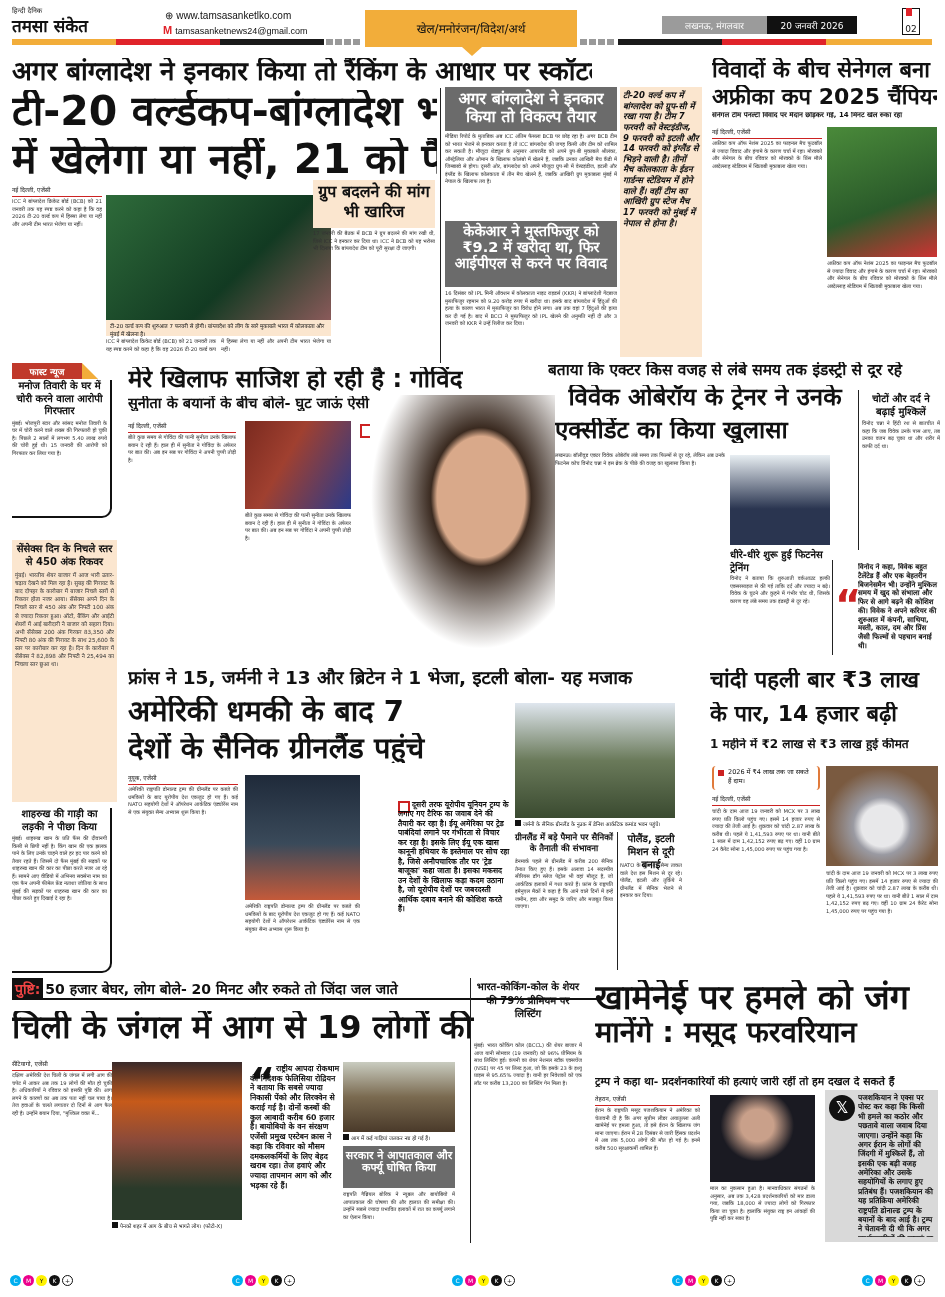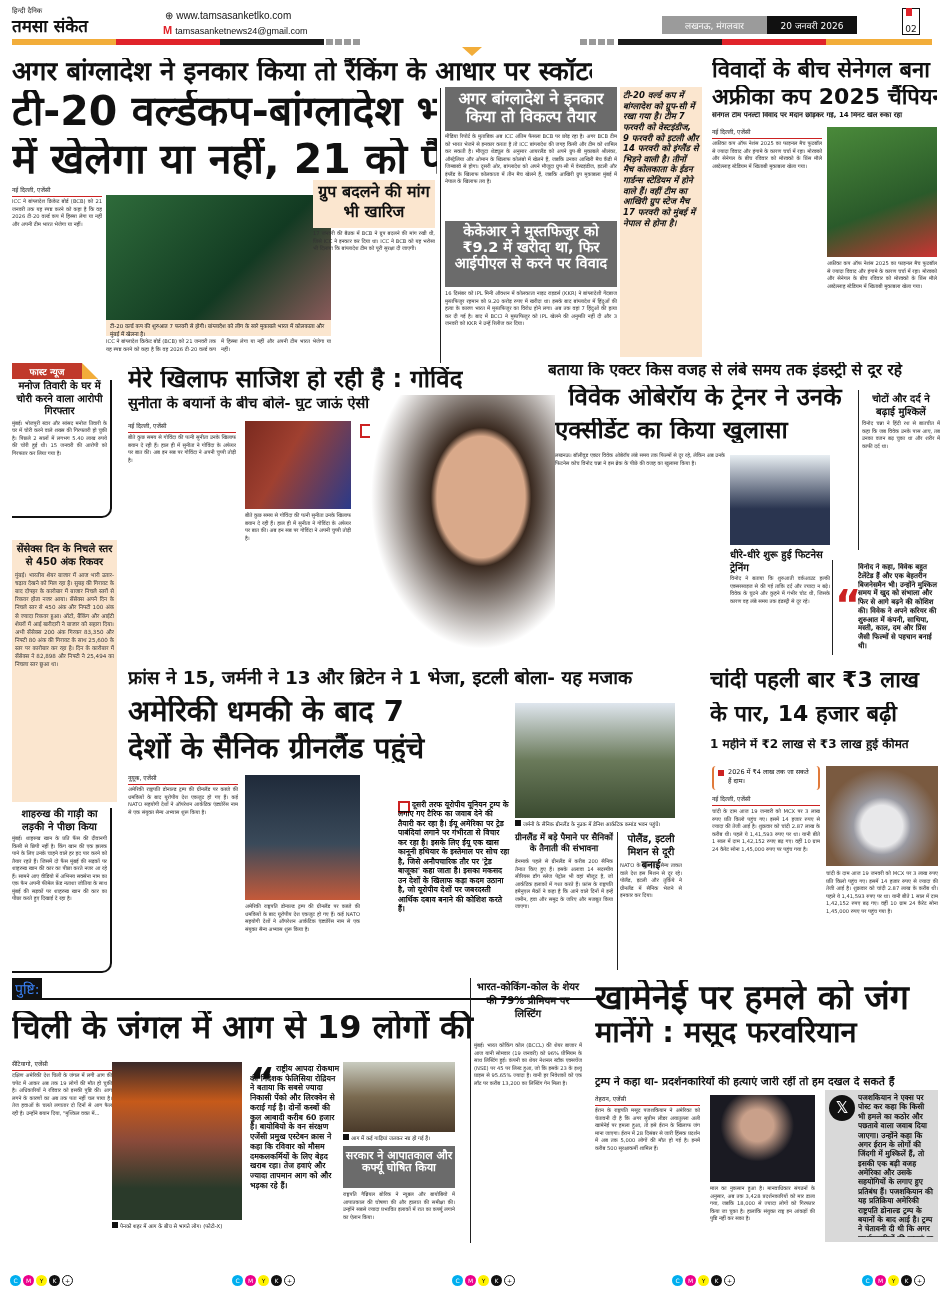--- a/index.html
+++ b/index.html
@@ -18,20 +18,21 @@
 .vline{width:1px;background:#222}
 </style>
 </head>
 <body>
 
 <div class="abs" style="left:0;top:0;width:945px;height:56px">
   <div class="abs" style="left:12px;top:6px;font-size:7px;color:#222">हिन्दी दैनिक</div>
   <div class="abs" style="left:12px;top:14px;font-size:17px;font-weight:bold">तमसा संकेत</div>
   <div class="abs" style="left:165px;top:10px;font-size:10px;font-family:'Liberation Sans',sans-serif"><span>⊕ </span><span>www.tamsasanketlko.com</span></div>
   <div class="abs" style="left:163px;top:24px;font-size:9px;font-family:'Liberation Sans',sans-serif"><span style="color:#e0232a;font-weight:bold;font-size:11px">M </span><span>tamsasanketnews24@gmail.com</span></div>
+  <div class="abs" style="left:365px;top:10px;width:212px;height:37px;background:#f2ad3a;display:flex;align-items:center;justify-content:center;font-size:12px">खेल/मनोरंजन/विदेश/अर्थ</div>
   <div class="abs" style="left:462px;top:47px;width:0;height:0;border-left:10px solid transparent;border-right:10px solid transparent;border-top:9px solid #f2ad3a"></div>
   <div class="abs" style="left:662px;top:16px;width:105px;height:18px;background:#9b9b9b;color:#fff;font-size:9px;display:flex;align-items:center;justify-content:center">लखनऊ, मंगलवार</div>
   <div class="abs" style="left:767px;top:16px;width:90px;height:18px;background:#111;color:#fff;font-size:9px;display:flex;align-items:center;justify-content:center">20 जनवरी 2026</div>
   <div class="abs" style="left:902px;top:8px;width:18px;height:27px;border:1.5px solid #111;font-size:9px;display:flex;align-items:flex-end;justify-content:center">
       <span>02</span>
     </div>
   <div class="abs" style="left:906px;top:8px;width:6px;height:8px;background:#e0232a"></div>
   <div class="abs" style="left:12px;top:39px;width:104px;height:6px;background:#f2ad3a"></div>
   <div class="abs" style="left:116px;top:39px;width:104px;height:6px;background:#e0232a"></div>
   <div class="abs" style="left:220px;top:39px;width:104px;height:6px;background:#1a1a1a"></div>
@@ -126,21 +127,22 @@
 <div class="abs hl" style="left:710px;top:668px;width:230px;font-size:22px">चांदी पहली बार ₹3 लाख</div>
 <div class="abs hl" style="left:710px;top:702px;width:230px;font-size:22px">के पार, 14 हजार बढ़ी</div>
 <div class="abs hl" style="left:710px;top:738px;width:230px;font-size:12px">1 महीने में ₹2 लाख से ₹3 लाख हुई कीमत</div>
 <div class="abs" style="left:712px;top:766px;width:108px;height:24px;border-left:2px solid #e07a3a;border-right:2px solid #e07a3a;border-radius:4px;padding:2px 4px 2px 14px;font-size:6.5px;line-height:1.35;position:absolute"><span style="position:absolute;left:4px;top:4px;width:6px;height:6px;background:#c22"></span><span>2026 में ₹4 लाख तक जा सकते हैं दाम।</span></div>
 <div class="abs byline" style="left:712px;top:795px;width:108px">नई दिल्ली, एजेंसी</div>
 <div class="abs col" style="left:712px;top:808px;width:108px;height:165px">चांदी के दाम आज 19 जनवरी को MCX पर 3 लाख रुपए प्रति किलो पहुंच गए। इसमें 14 हजार रुपए से ज्यादा की तेजी आई है। शुक्रवार को चांदी 2.87 लाख के करीब थी। पहले ये 1,41,593 रुपए पर था। यानी बीते 1 साल में दाम 1,42,152 रुपए बढ़ गए। वहीं 10 ग्राम 24 कैरेट सोना 1,45,000 रुपए पर पहुंच गया है।</div>
 <div class="abs img" style="left:826px;top:766px;width:112px;height:100px;background:radial-gradient(circle at 50% 60%,#e8e8ea 0 25%,#9a9aa2 35%,#7a5a40 70%)"></div>
 <div class="abs col" style="left:826px;top:870px;width:112px;height:103px">चांदी के दाम आज 19 जनवरी को MCX पर 3 लाख रुपए प्रति किलो पहुंच गए। इसमें 14 हजार रुपए से ज्यादा की तेजी आई है। शुक्रवार को चांदी 2.87 लाख के करीब थी। पहले ये 1,41,593 रुपए पर था। यानी बीते 1 साल में दाम 1,42,152 रुपए बढ़ गए। वहीं 10 ग्राम 24 कैरेट सोना 1,45,000 रुपए पर पहुंच गया है।</div>
 
 <div class="abs" style="left:12px;top:978px;width:585px;height:22px;display:flex;align-items:center;border-bottom:2px solid #111">
-  <span style="background:#111;color:#3b82f6;font-size:14px;font-weight:normal;padding:0 3px;height:20px;display:flex;align-items:center">पुष्टि:</span>
+  <span style="background:#111;color:#ef4444;font-size:14px;font-weight:bold;padding:0 3px;height:20px;display:flex;align-items:center">पुष्टि:</span>
+  <span style="font-size:14px;font-weight:bold;white-space:nowrap;margin-left:2px">50 हजार बेघर, लोग बोले- 20 मिनट और रुकते तो जिंदा जल जाते</span>
 </div>
 <div class="abs hl" style="left:12px;top:1011px;width:465px;font-size:32px">चिली के जंगल में आग से 19 लोगों की मौत</div>
 <div class="abs byline" style="left:12px;top:1060px;width:100px">सैंटियागो, एजेंसी</div>
 <div class="abs col" style="left:12px;top:1072px;width:100px;height:168px">दक्षिण अमेरिकी देश चिली के जंगल में लगी आग की चपेट में आकर अब तक 19 लोगों की मौत हो चुकी है। अधिकारियों ने रविवार को इसकी पुष्टि की। आग लगने के कारणों का अब तक पता नहीं चल पाया है। तेज हवाओं के चलते लगातार दो दिनों से आग फैल रही है। उन्होंने बयान दिया, "मुश्किल वक्त में...</div>
 <div class="abs img" style="left:112px;top:1062px;width:130px;height:158px;background:linear-gradient(180deg,#3a2a2a,#c65a1a 25%,#8a4a3a 50%,#2a3a2a 80%)"></div>
 <div class="abs" style="left:112px;top:1222px;width:130px;font-size:5.3px;line-height:1.3"><span style="display:inline-block;width:6px;height:6px;background:#111;margin-right:2px"></span><span>पेनको शहर में आग के बीच से भागते लोग। (फोटो-X)</span></div>
 <div class="abs" style="left:250px;top:1062px;font-size:38px;font-weight:bold;line-height:1">“</div>
 <div class="abs quote" style="left:250px;top:1064px;width:90px;height:178px;font-size:7.8px;text-indent:26px">राष्ट्रीय आपदा रोकथाम की निदेशक फेलिसिया रोद्रियन ने बताया कि सबसे ज्यादा निकासी पेंको और लिरक्वेन से कराई गई है। दोनों कस्बों की कुल आबादी करीब 60 हजार है। बायोबियो के वन संरक्षण एजेंसी प्रमुख एस्टेबन क्रास ने कहा कि रविवार को मौसम दमकलकर्मियों के लिए बेहद खराब रहा। तेज हवाएं और ज्यादा तापमान आग को और भड़का रहे हैं।</div>
 <div class="abs img" style="left:343px;top:1062px;width:112px;height:70px;background:linear-gradient(180deg,#c9ccc0,#7a6a50 50%,#4a3a2a)"></div>
 <div class="abs" style="left:343px;top:1134px;width:112px;font-size:5.3px;white-space:nowrap;overflow:hidden"><span style="display:inline-block;width:6px;height:6px;background:#111;margin-right:2px"></span><span>आग में कई गाड़ियां जलकर नष्ट हो गई हैं।</span></div>

